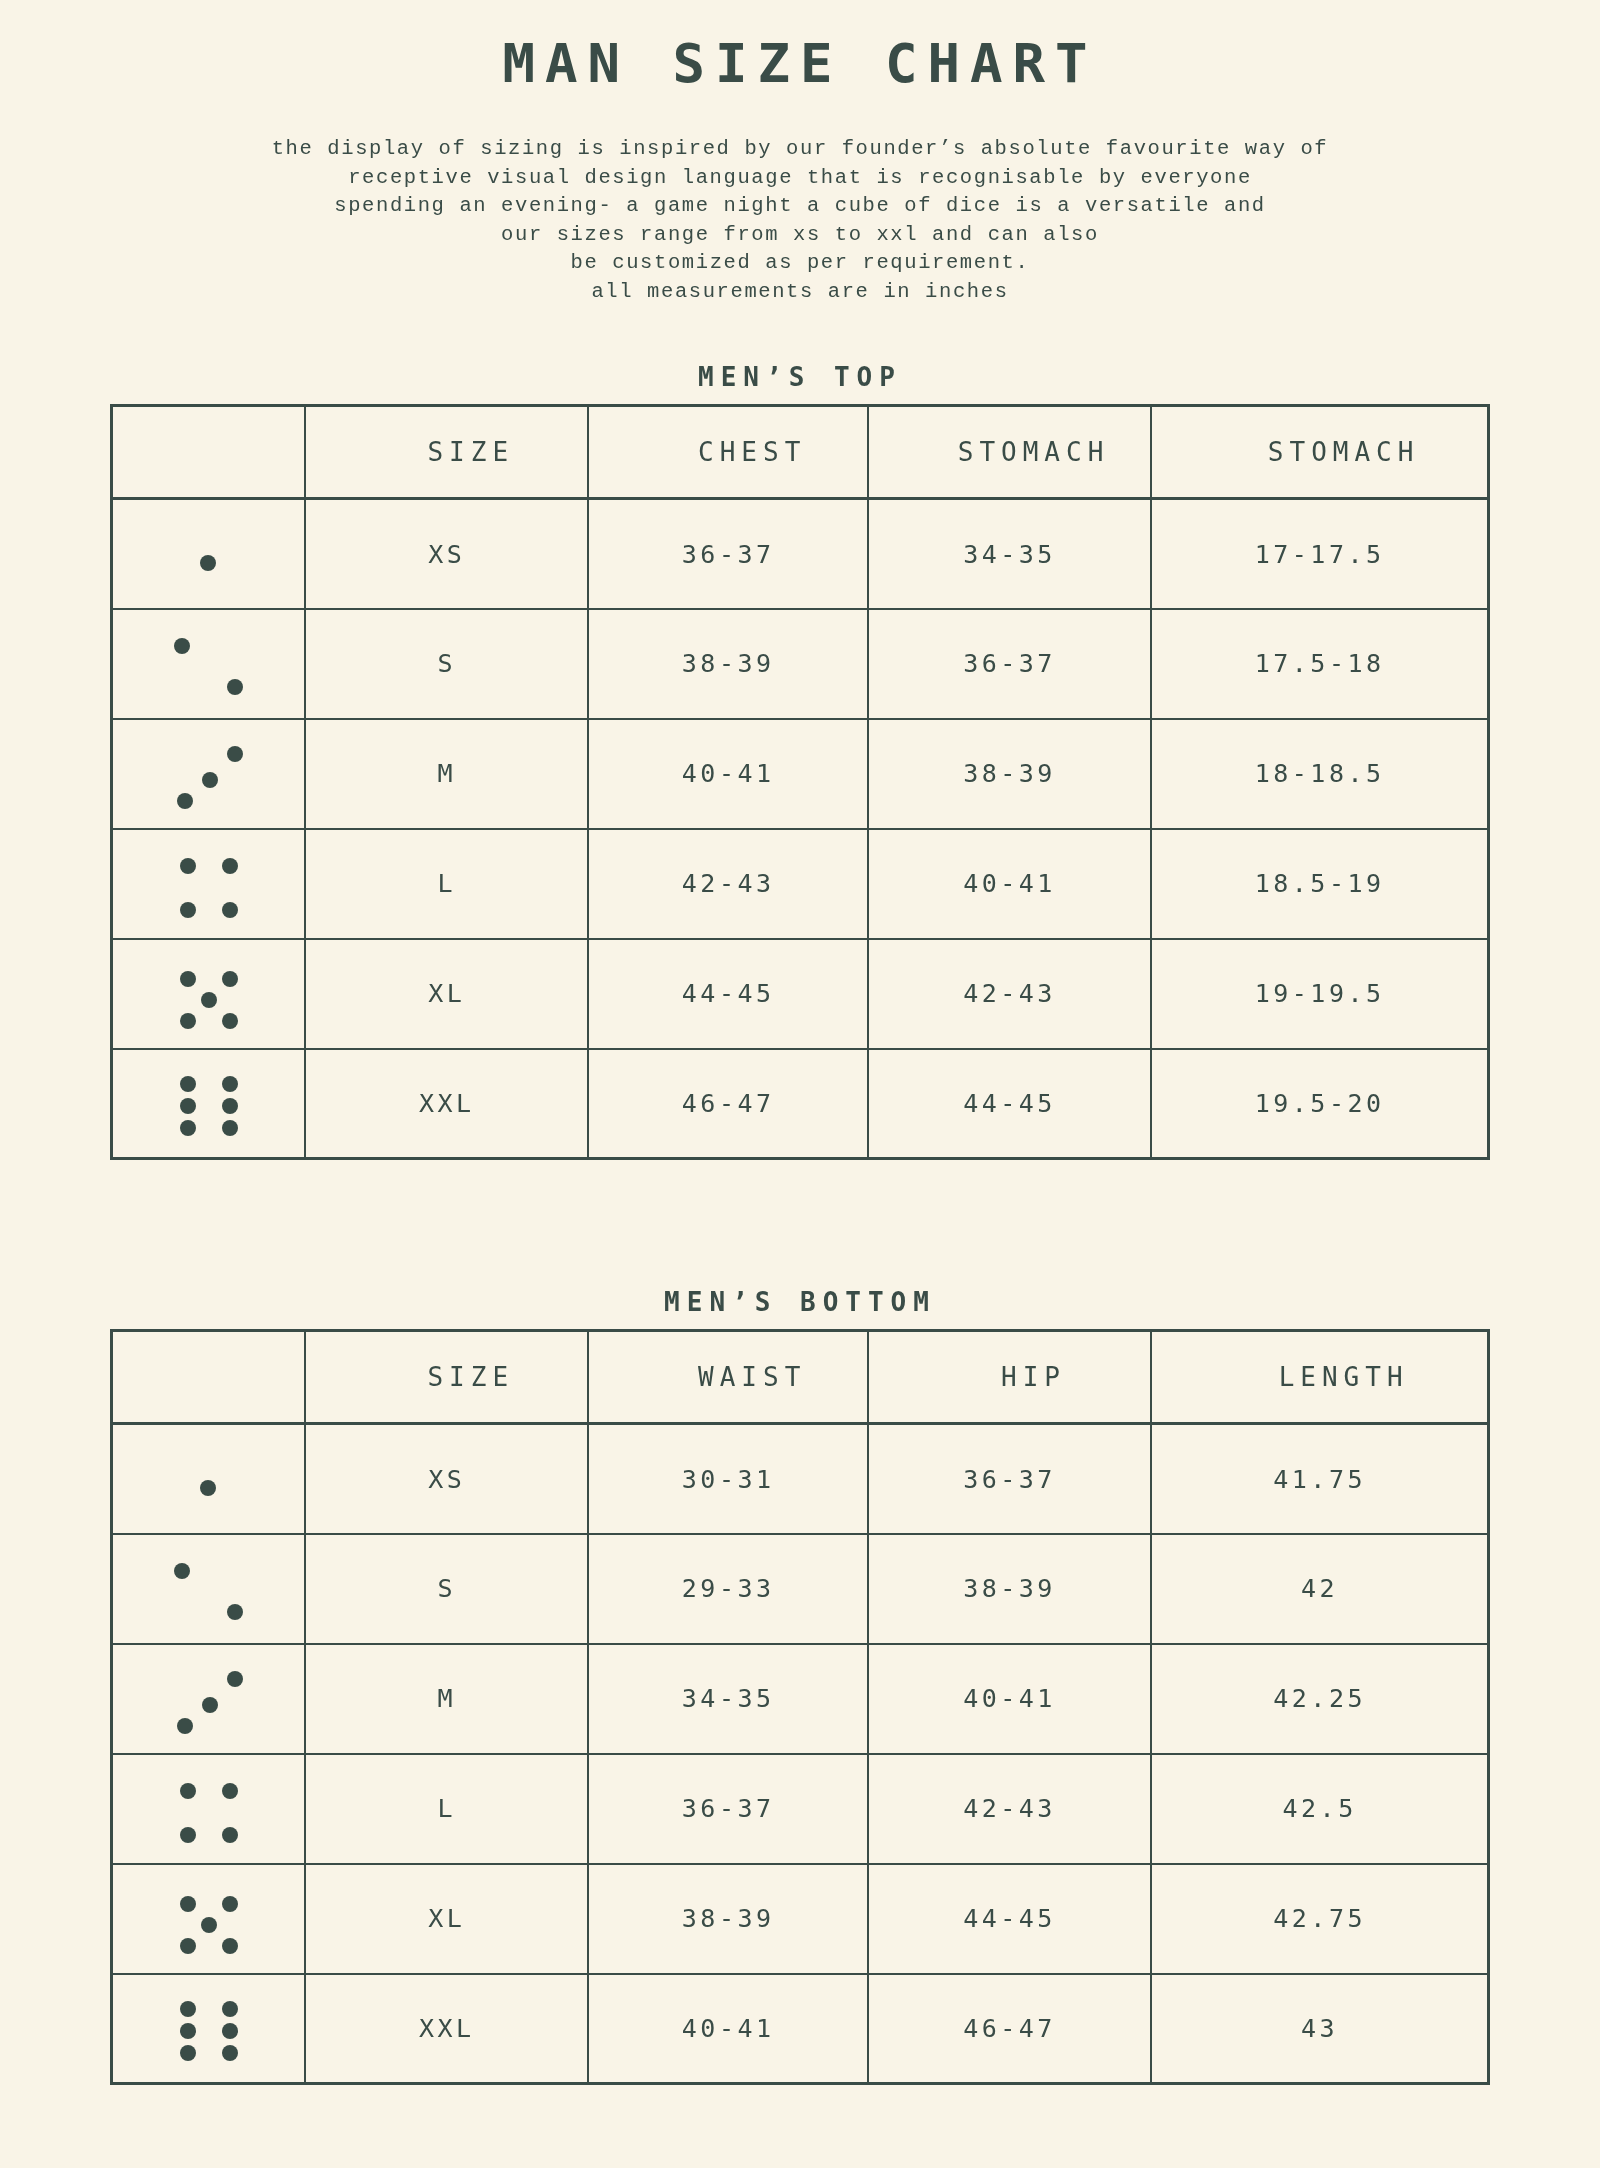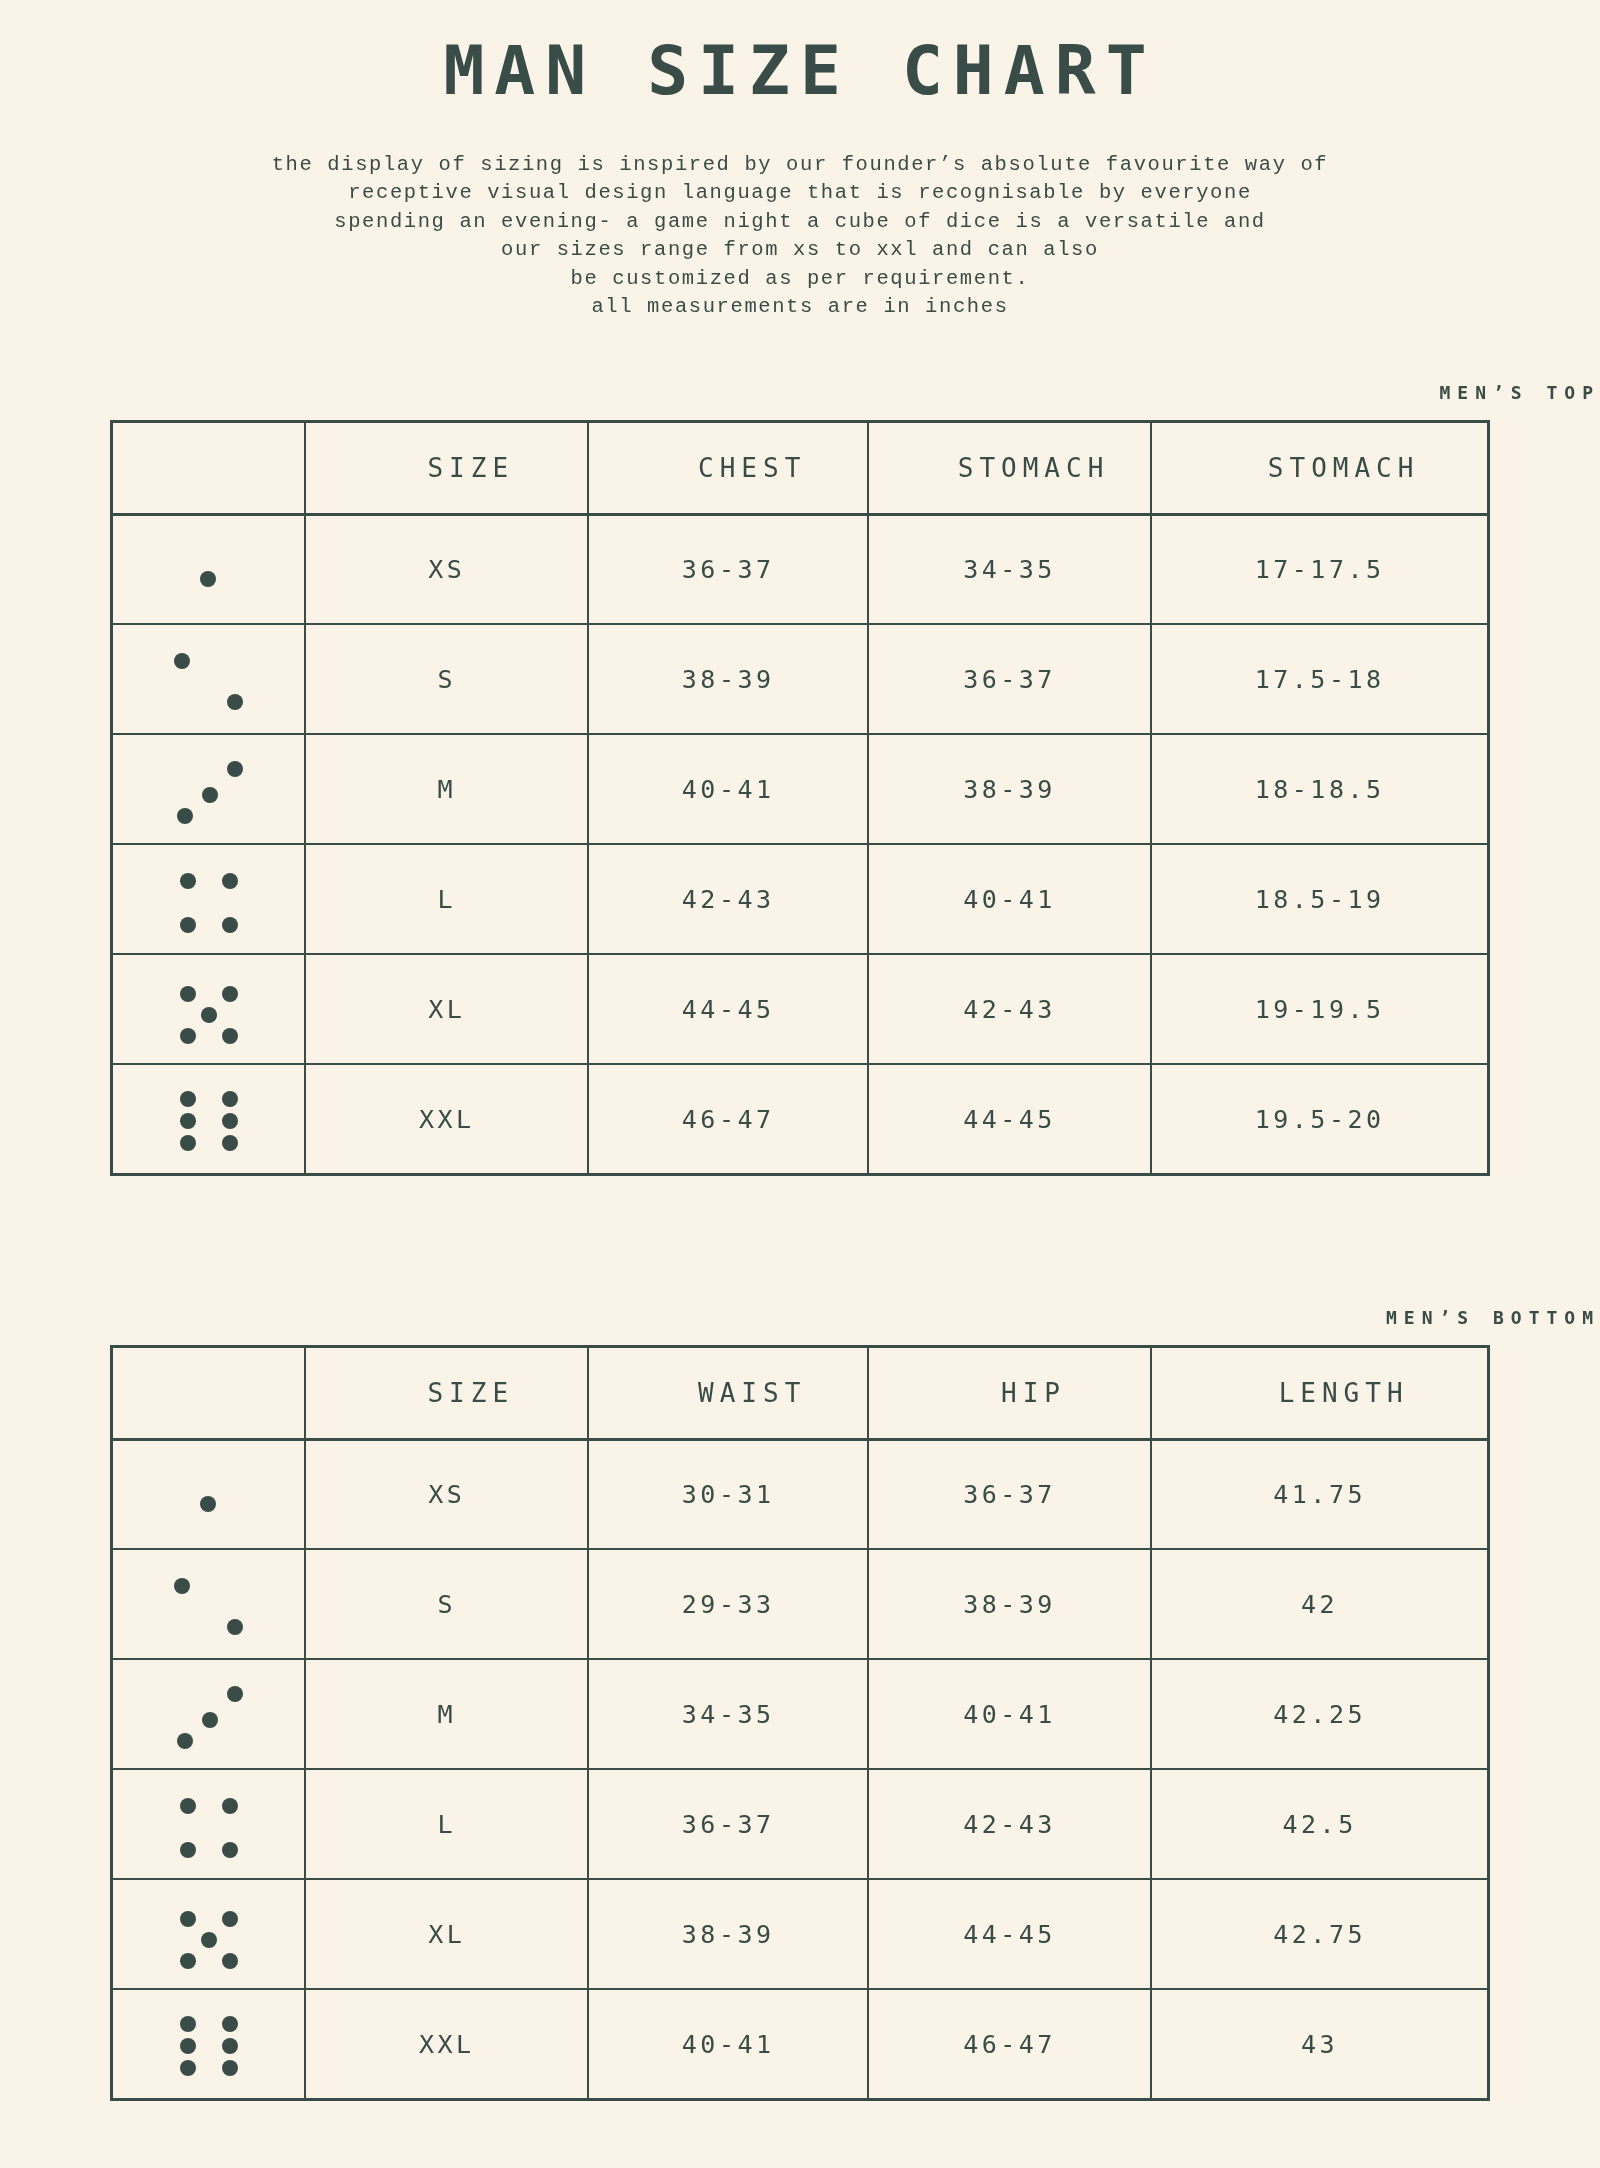--- a/index.html
+++ b/index.html
@@ -17,41 +17,41 @@
   }
   .page{
     width:1600px;
     height:2168px;
     padding-top:34px;
     overflow:hidden;
   }
   .page-title{
     margin:0 0 42px 0;
     text-align:center;
-    font-size:68px;
+    font-size:54px;
     font-weight:700;
     letter-spacing:10px;
     line-height:1.1;
   }
   .intro{
     margin:0 0 56px 0;
   }
   .intro p{
     margin:0;
     text-align:center;
     font-family:"Liberation Mono","DejaVu Sans Mono", monospace;
     font-size:20.5px;
     font-weight:500;
     letter-spacing:1.6px;
     line-height:28.5px;
   }
   .section-heading{
     margin:0 0 12px 0;
-    text-align:right;
-    font-size:18px;
+    text-align:center;
+    font-size:26px;
     font-weight:700;
     letter-spacing:7px;
     line-height:30px;
   }
   .section-top .section-heading{margin-top:41px;}
   .section-bottom .section-heading{margin-top:127px;}
   table.size-table{
     width:1380px;
     margin:0 auto;
     border-collapse:collapse;

